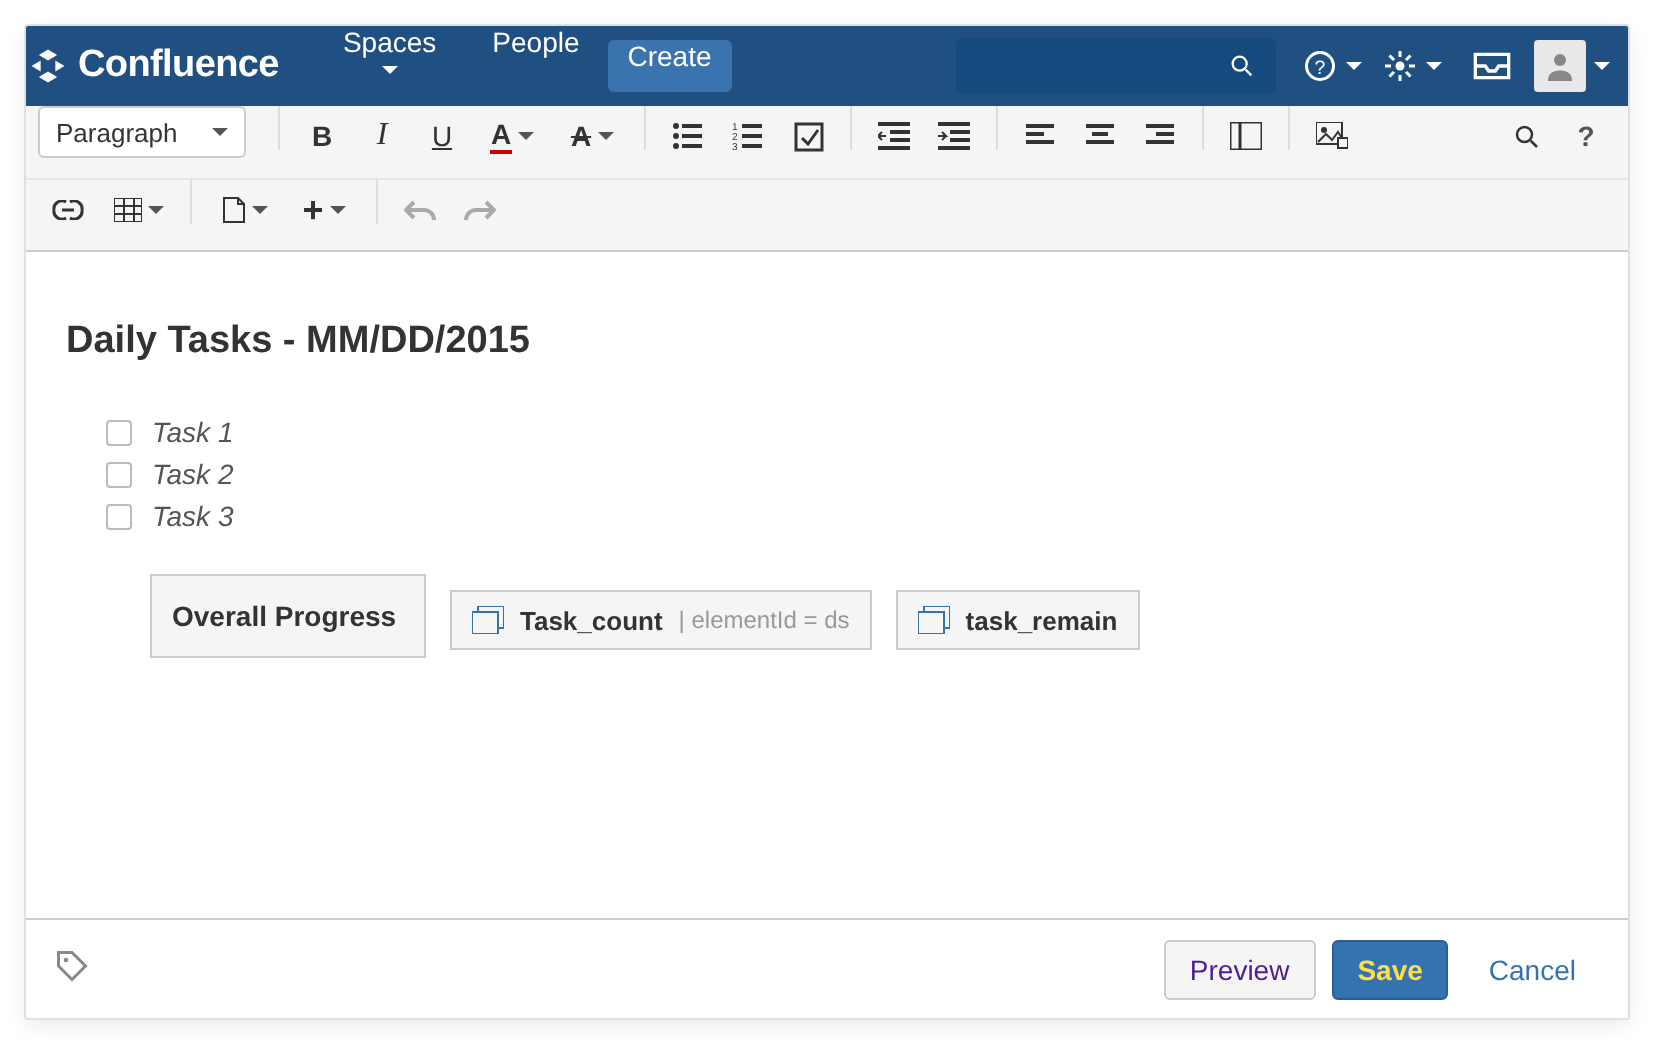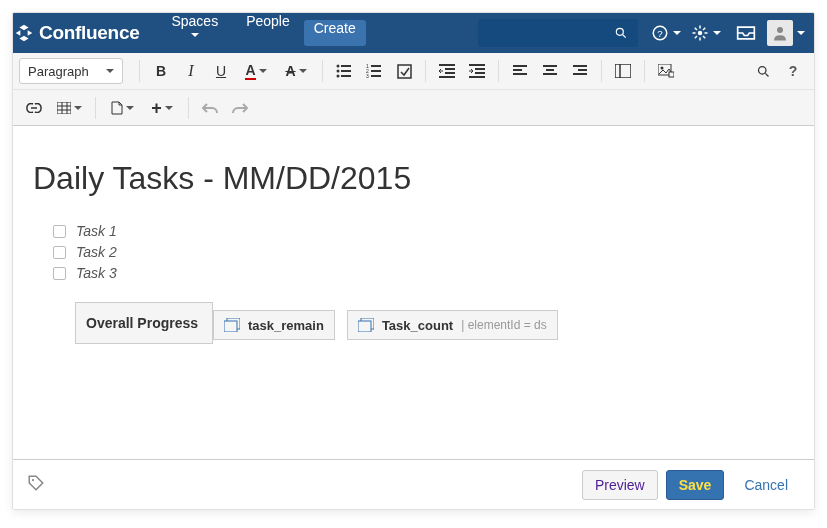--- a/index.html
+++ b/index.html
@@ -98,21 +98,21 @@
   }
 
   
   .toolbar {
     border-bottom: 1px solid #ccc;
     background: #f5f5f5;
     padding: 0;
   }
   .toolbar-row {
     display: flex;
-    align-items: center;
+    align-items: flex-start;
     height: 36px;
     padding: 0 6px;
   }
   .tb-select {
     background: #fff;
     border: 1px solid #ccc;
     height: 26px;
     width: 104px;
     display: flex;
     align-items: center;
@@ -152,22 +152,22 @@
     font-weight: bold;
   }
 
   
   .content {
     padding: 34px 20px 10px 20px;
     height: calc(100% - 40px - 72px - 50px);
     overflow: auto;
   }
   .page-title {
-    font-size: 32px;
-    font-weight: normal;
+    font-size: 19px;
+    font-weight: bold;
     color: #333;
     margin-bottom: 24px;
   }
   .task-list { padding-left: 20px; }
   .task-item {
     display: flex;
     align-items: center;
     gap: 10px;
     font-style: italic;
     color: #555;
@@ -177,20 +177,21 @@
   .task-check {
     width: 13px; height: 13px;
     border: 1px solid #bbb;
     border-radius: 2px;
     background:#fff;
   }
 
   
   .prog-row {
     display:flex;
+    gap:12px;
     margin-top:18px;
     align-items:stretch;
     padding-left:42px;
   }
   .prog-label {
     border:1px solid #ccc;
     background:#f5f5f5;
     font-weight:bold;
     font-size:14px;
     color:#333;
@@ -501,29 +502,29 @@
     </div>
 
     <div class="prog-row">
       <div class="prog-label">Overall Progress</div>
       <div class="macro-group">
         <div class="macro-box">
           <svg class="macro-icon" width="16" height="14" viewBox="0 0 16 14">
               <rect x="3" y="0" width="13" height="11" stroke="#3572b0" fill="none"></rect>
               <rect x="0" y="3" width="13" height="11" stroke="#3572b0" fill="#f5f5f5"></rect>
             </svg>
-          <b>task_remain</b>
+          <b>Task_count</b>
+          <span class="macro-param">elementId = ds</span>
         </div>
         <div class="macro-box">
           <svg class="macro-icon" width="16" height="14" viewBox="0 0 16 14">
               <rect x="3" y="0" width="13" height="11" stroke="#3572b0" fill="none"></rect>
               <rect x="0" y="3" width="13" height="11" stroke="#3572b0" fill="#f5f5f5"></rect>
             </svg>
-          <b>Task_count</b>
-          <span class="macro-param">elementId = ds</span>
+          <b>task_remain</b>
         </div>
       </div>
     </div>
   </div>
 
   <div class="footer">
     <div style="color:#888">
       <svg width="18" height="18" viewBox="0 0 24 24">
           <path d="M3 3 L12 3 L21 12 L12 21 L3 12 Z" stroke="#888" stroke-width="2" fill="none"></path>
           <circle cx="8" cy="8" r="1.5" fill="#888"></circle>

